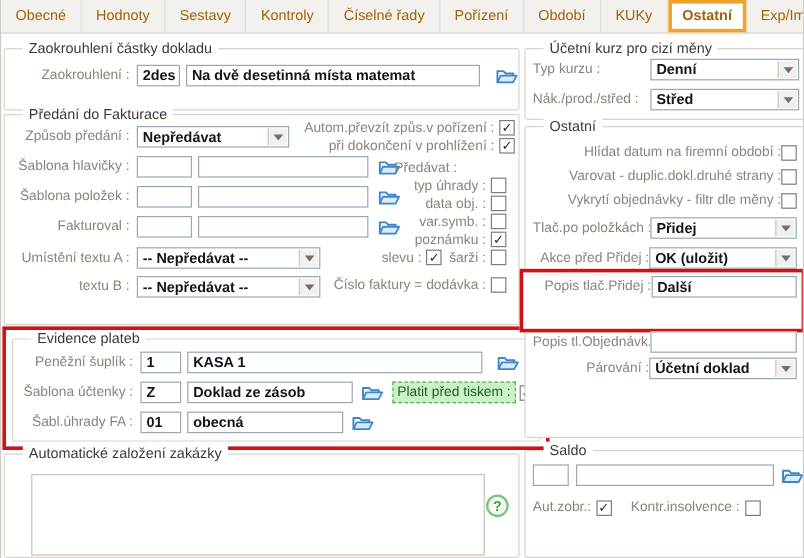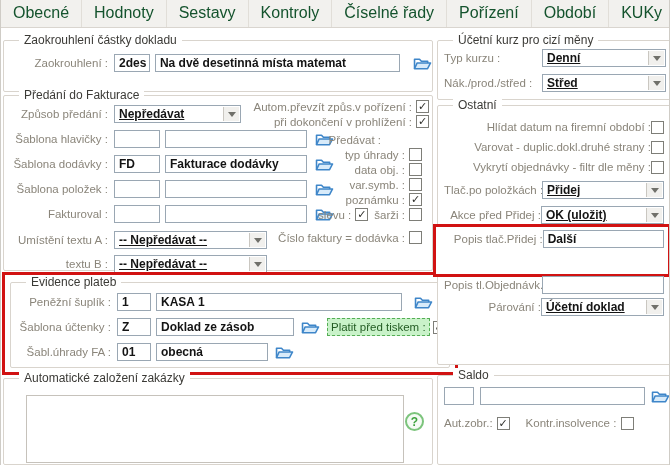--- a/index.html
+++ b/index.html
@@ -1,35 +1,35 @@
 <!DOCTYPE html>
 <html><head>
 <meta charset="utf-8">
 <style>
   html,body{margin:0;padding:0;width:670px;height:465px;overflow:hidden;}
   body{font-family:"Liberation Sans",sans-serif;font-size:11.5px;background:#fff;position:relative;
        border-left:1px solid #cfccc6;border-right:1px solid #cfccc6;box-sizing:border-box;color:#3b3a36;}
   
   .tabbar{position:absolute;left:0;top:0;right:0;height:27px;background:#f2f1ee;
           border-bottom:1px solid #d9d5cf;display:flex;align-items:stretch;}
-  .tab{padding:0 12px;line-height:26px;font-size:16px;color:#14532d;border-right:1px solid #e1ded8;
+  .tab{padding:0 12px;line-height:26px;font-size:12px;color:#a16207;border-right:1px solid #e1ded8;
        white-space:nowrap;cursor:default;}
   .tab.active{border:3px solid #efa22a;background:#fff;font-weight:700;line-height:21px;padding:0 9px;z-index:2;}
   
   .fs{position:absolute;border:1px solid #d9d4cd;border-radius:2px;background:#fff;}
   .fs>.title{position:absolute;top:-8px;left:15px;background:#fff;padding:0 5px;font-weight:400;
              font-size:12px;color:#3b3a36;white-space:nowrap;}
   .alert{position:absolute;border:3px solid #d11212;background:#fff;padding-left:16px;}
   
   .row{display:flex;align-items:center;height:18px;margin:7px 0 0 6px;}
   .lbl{width:98px;text-align:right;color:#8a857a;padding-right:6px;white-space:nowrap;flex:none;}
   .llbl{color:#8a857a;white-space:nowrap;}
   .inp{background:#fff;border:1px solid #9aa7b3;height:18px;box-sizing:border-box;display:flex;
        align-items:center;padding:0 4px;font-weight:700;font-size:12px;color:#141414;white-space:nowrap;overflow:hidden;}
-  .sel{position:relative;padding-right:28px;text-decoration:underline;}
+  .sel{position:relative;padding-right:28px;}
   .sel .btn{position:absolute;right:1px;top:1px;bottom:1px;width:15px;background:#f1f0ed;
             border-left:1px solid #cac7c1;display:flex;align-items:center;justify-content:center;}
   .sel .btn::after{content:"";border:4px solid transparent;border-top:5px solid #70706a;margin-top:5px;}
   .cb{width:13px;height:13px;flex:none;border:1px solid #7e7e78;background:#fff;box-sizing:border-box;
       display:inline-flex;align-items:center;justify-content:center;
       font-family:"DejaVu Sans",sans-serif;font-size:11px;line-height:11px;font-weight:700;color:#2d2d29;}
   .cb.checked::after{content:"✓";}
   .folder{flex:none;cursor:pointer;}
   .mini{display:flex;align-items:center;justify-content:flex-end;height:15px;color:#8a857a;
         white-space:nowrap;padding-right:7px;}
@@ -94,28 +94,20 @@
 
   <div class="row">
     <span class="lbl">Šablona hlavičky :</span>
     <span class="inp" style="width:46px"></span>
     <span class="inp" style="width:142px;margin-left:5px"></span>
     <svg class="folder" style="margin-left:8px" width="19" height="15" viewBox="0 0 20 16">
         <use href="#folder-glyph"></use>
       </svg>
   </div>
 
-  <div class="row">
-    <span class="lbl">Šablona dodávky :</span>
-    <span class="inp" style="width:46px">FD</span>
-    <span class="inp" style="width:142px;margin-left:5px">Fakturace dodávky</span>
-    <svg class="folder" style="margin-left:8px" width="19" height="15" viewBox="0 0 20 16">
-        <use href="#folder-glyph"></use>
-      </svg>
-  </div>
 
   <div class="row">
     <span class="lbl">Šablona položek :</span>
     <span class="inp" style="width:46px"></span>
     <span class="inp" style="width:142px;margin-left:5px"></span>
     <svg class="folder" style="margin-left:8px" width="19" height="15" viewBox="0 0 20 16">
         <use href="#folder-glyph"></use>
       </svg>
   </div>
 
@@ -202,21 +194,21 @@
       <span class="inp" style="width:138px;margin-left:5px">Doklad ze zásob</span>
       <svg class="folder" style="margin-left:7px" width="19" height="15" viewBox="0 0 20 16">
           <use href="#folder-glyph"></use>
         </svg>
       <span class="hl" style="margin-left:7px">Platit před tiskem :</span>
       <span class="cb checked" style="margin-left:3px"></span>
     </div>
     <div class="row">
       <span class="lbl" style="width:94px">Šabl.úhrady FA :</span>
       <span class="inp" style="width:34px">01</span>
-      <span class="inp" style="width:112px;margin-left:5px">obecná</span>
+      <span class="inp" style="width:130px;margin-left:5px">obecná</span>
       <svg class="folder" style="margin-left:7px" width="19" height="15" viewBox="0 0 20 16">
           <use href="#folder-glyph"></use>
         </svg>
     </div>
   </div>
 </div>
 
 <div class="fs" style="left:2px;top:378px;width:428px;height:85px">
   <span class="title">Automatické založení zakázky</span>
   <textarea class="ta" style="left: 22px; top: 16px; width: 372px; height: 62px;"></textarea>

